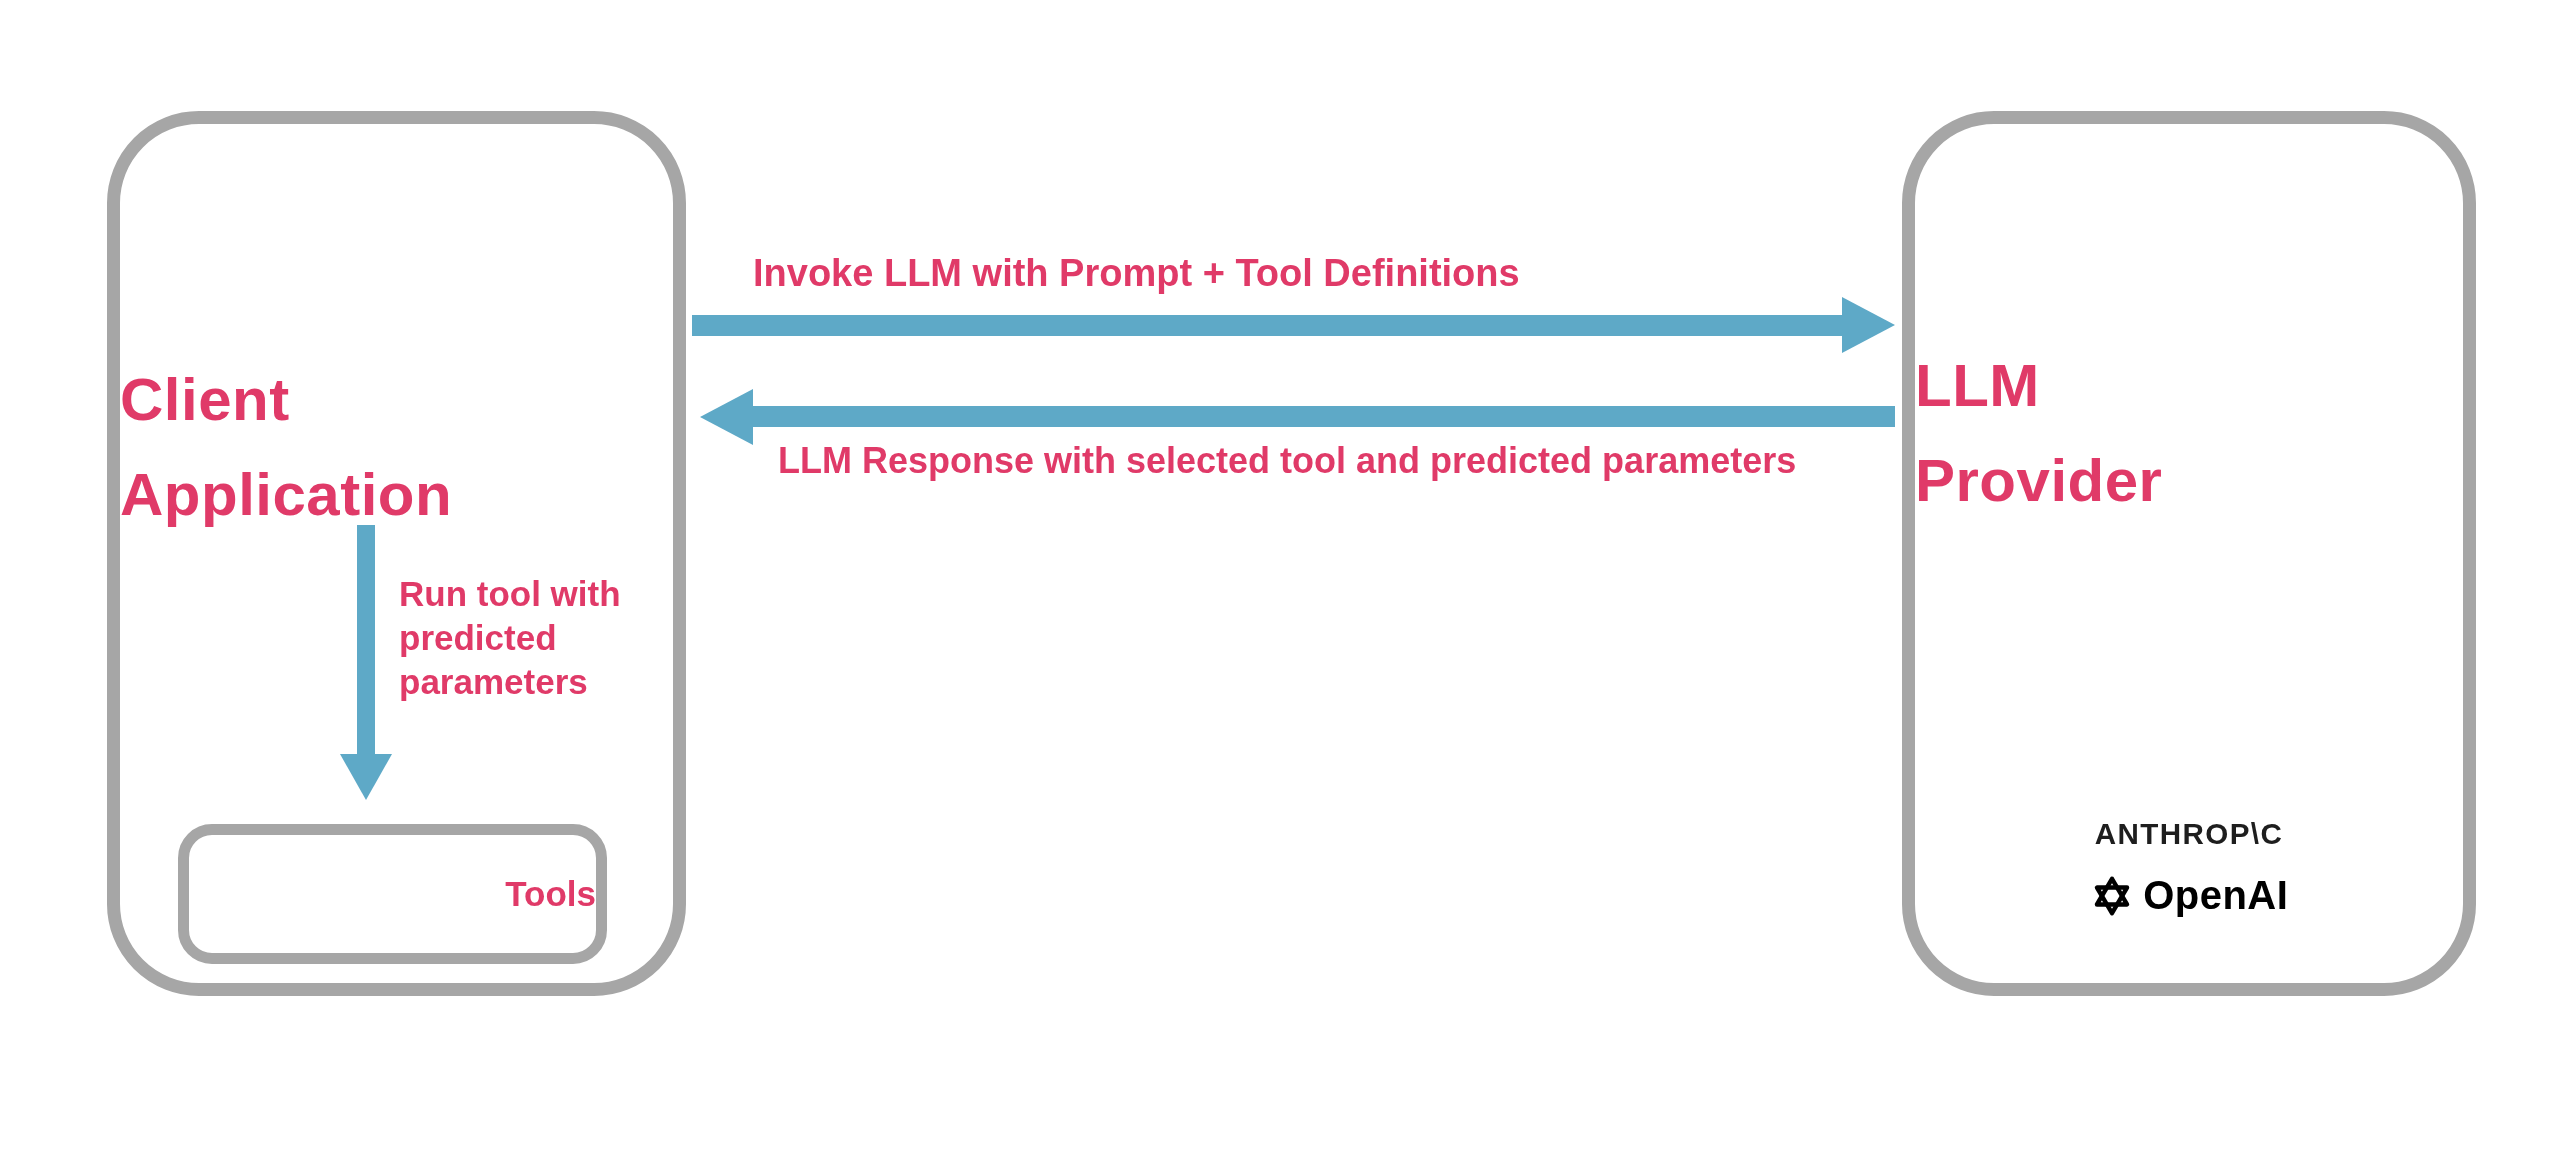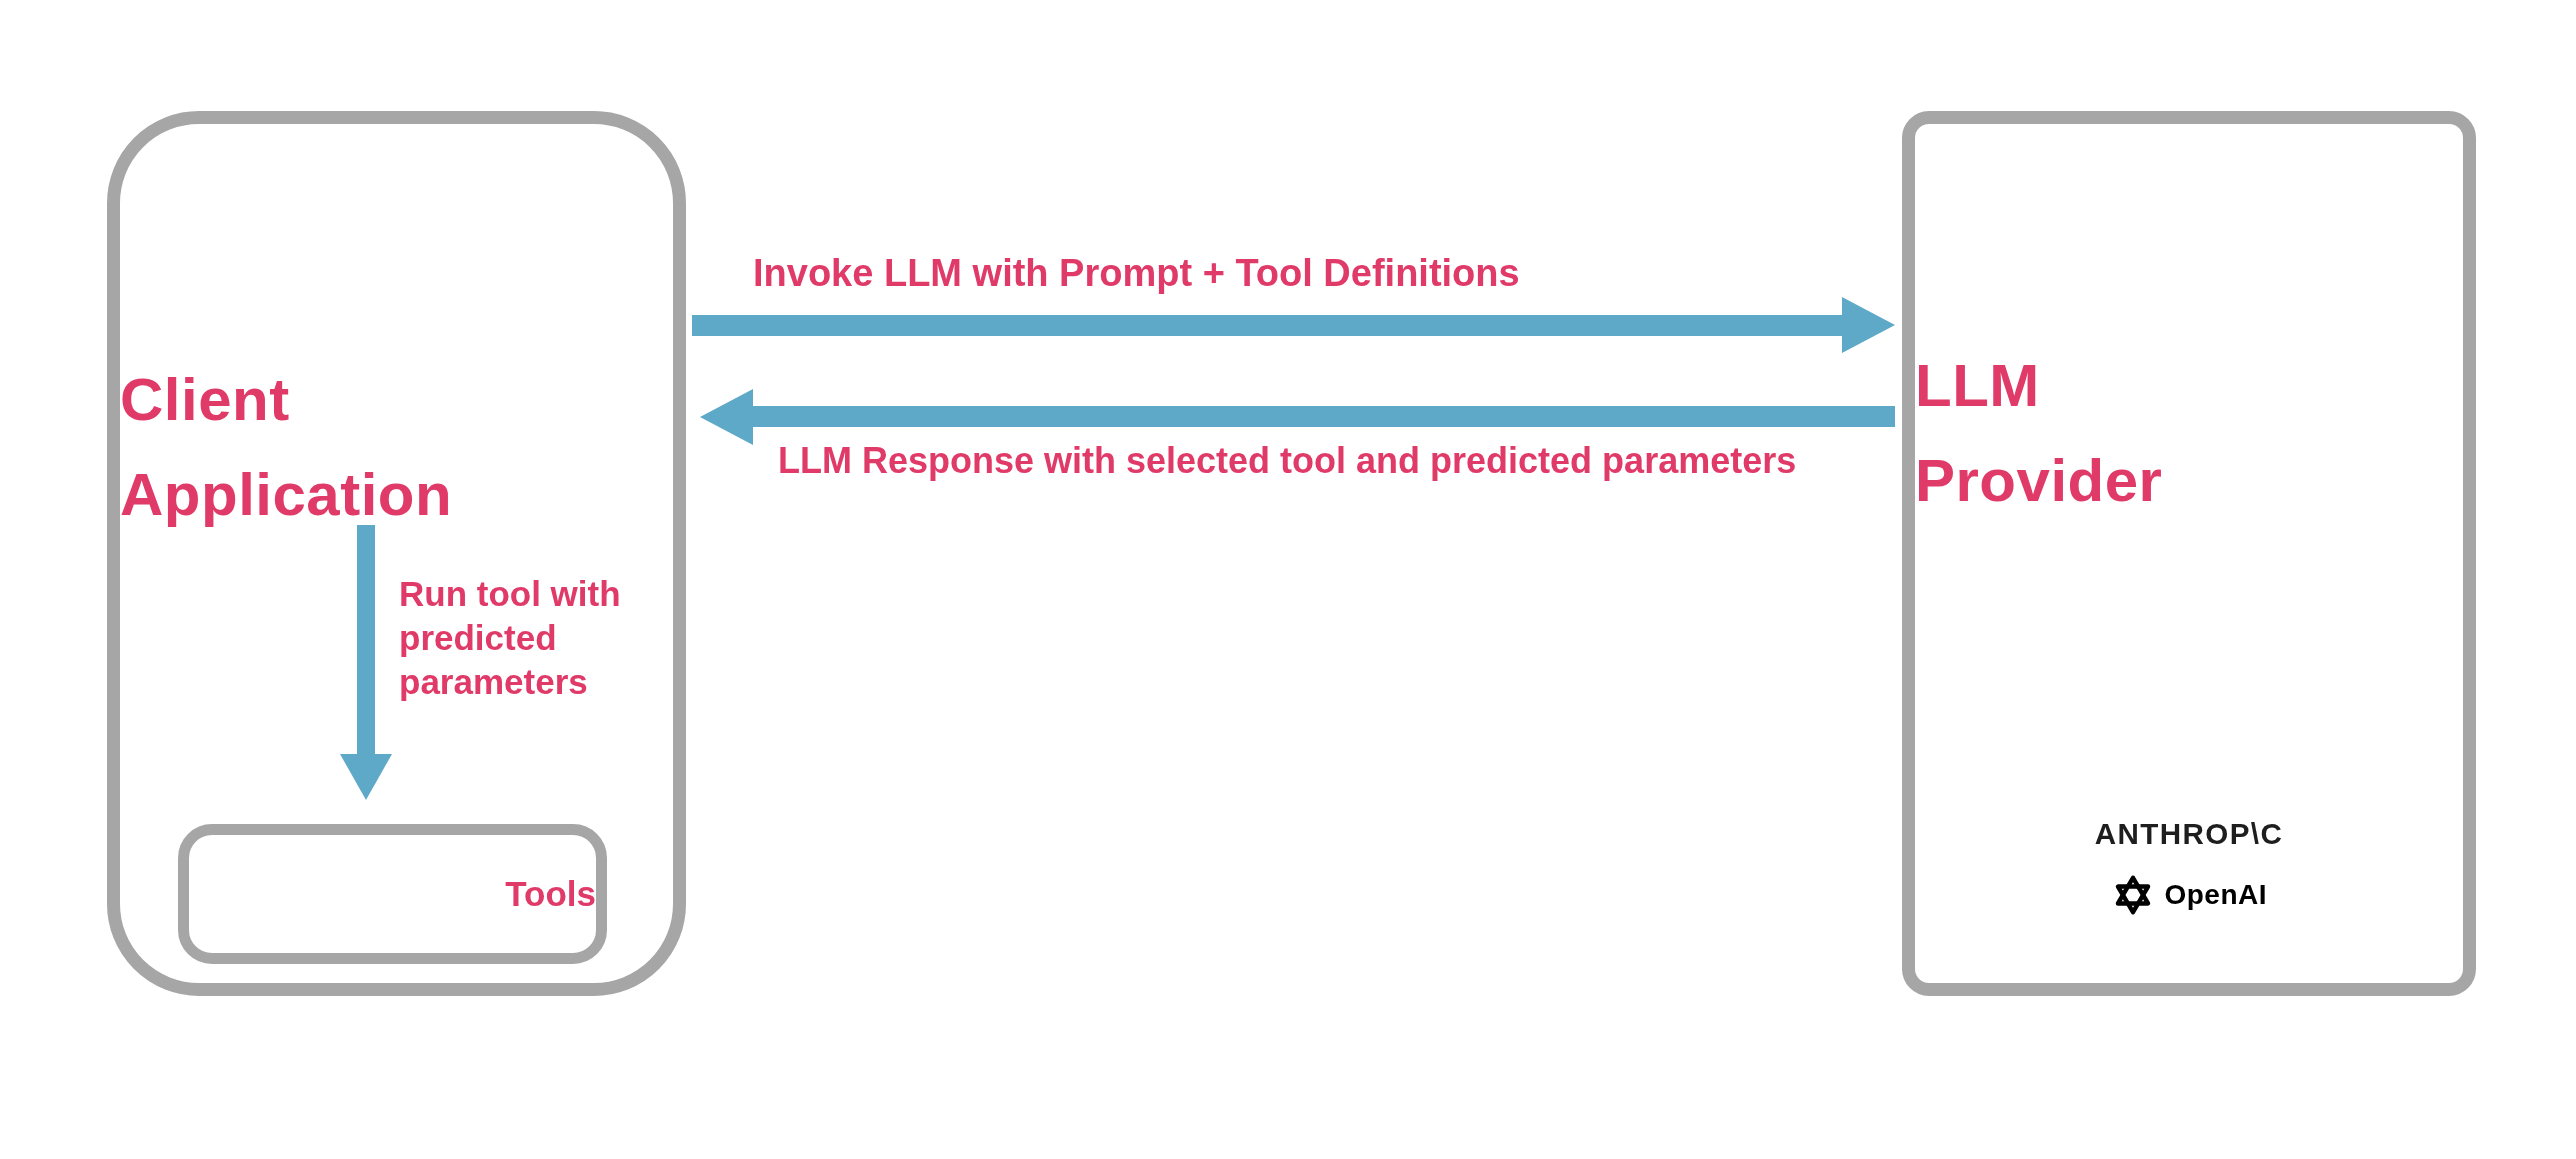--- a/index.html
+++ b/index.html
@@ -12,21 +12,21 @@
   .canvas { position: absolute; inset: 0; background: #ffffff; }
 
   
   .big-box {
     position: absolute;
     border: 13.3px solid #a6a6a6;
     border-radius: 92px;
     background: #ffffff;
   }
   .client-box   { left: 107px; top: 111px; width: 579px; height: 885px; }
-  .provider-box { left: 1902px; top: 111px; width: 574px; height: 885px; border-radius: 27px; }
+  .provider-box { left: 1902px; top: 111px; width: 574px; height: 885px; }
 
   .box-title {
     position: absolute;
     width: 100%;
     white-space: pre-line;
     color: #e03a68;
     font-size: 60px;
     font-weight: 800;
     line-height: 1.58;
     letter-spacing: 0.5px;
@@ -115,21 +115,21 @@
     left: 0; top: 749px;
     width: 100%;
     display: flex;
     align-items: center;
     justify-content: center;
     gap: 9.5px;
   }
   .openai-icon svg { display: block; }
   .openai-wordmark {
     color: #000000;
-    font-size: 28px;
+    font-size: 40px;
     font-weight: 800;
     letter-spacing: 0.5px;
   }
 </style>
 </head>
 <body>
 
 <div class="canvas">
 
   <div class="big-box client-box">

